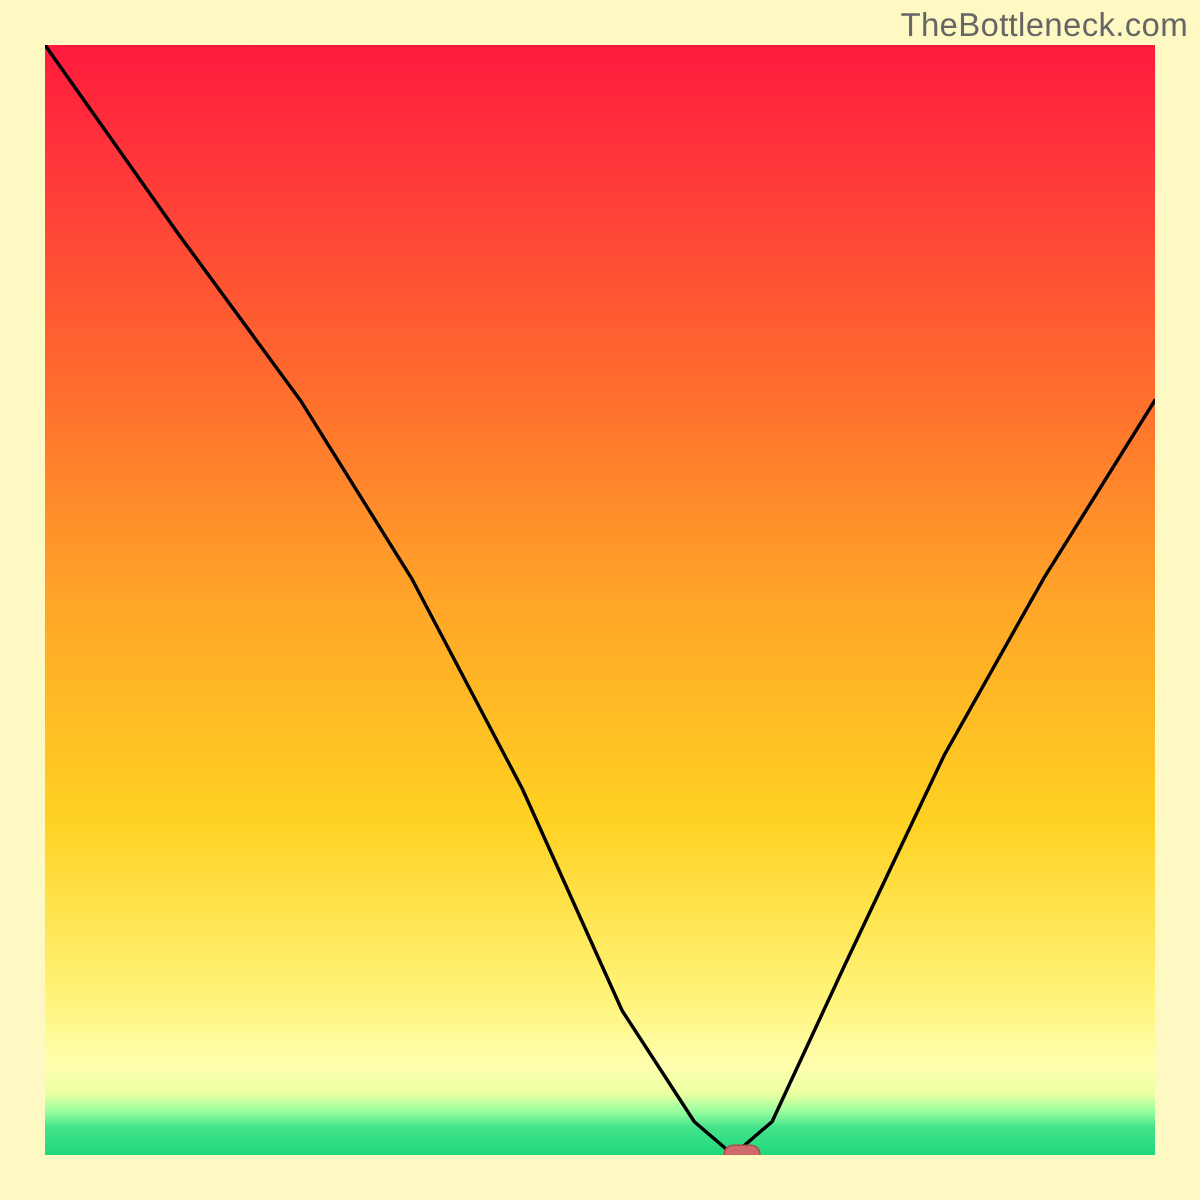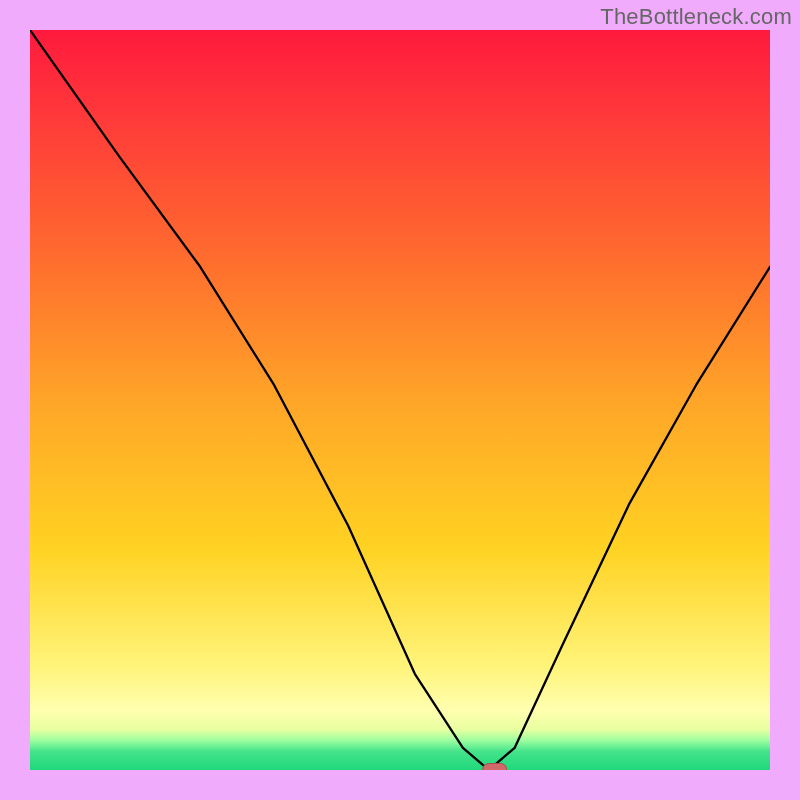--- a/index.html
+++ b/index.html
@@ -7,21 +7,21 @@
     padding: 0;
     width: 800px;
     height: 800px;
     background: #000;
     overflow: hidden;
   }
   .stage {
     position: relative;
     width: 800px;
     height: 800px;
-    background: #f0abfc;
+    background: #fef9c3;
   }
   .plot {
     position: absolute;
     left: 30px;
     top: 30px;
     width: 740px;
     height: 740px;
     
     background: linear-gradient(
       to bottom,

